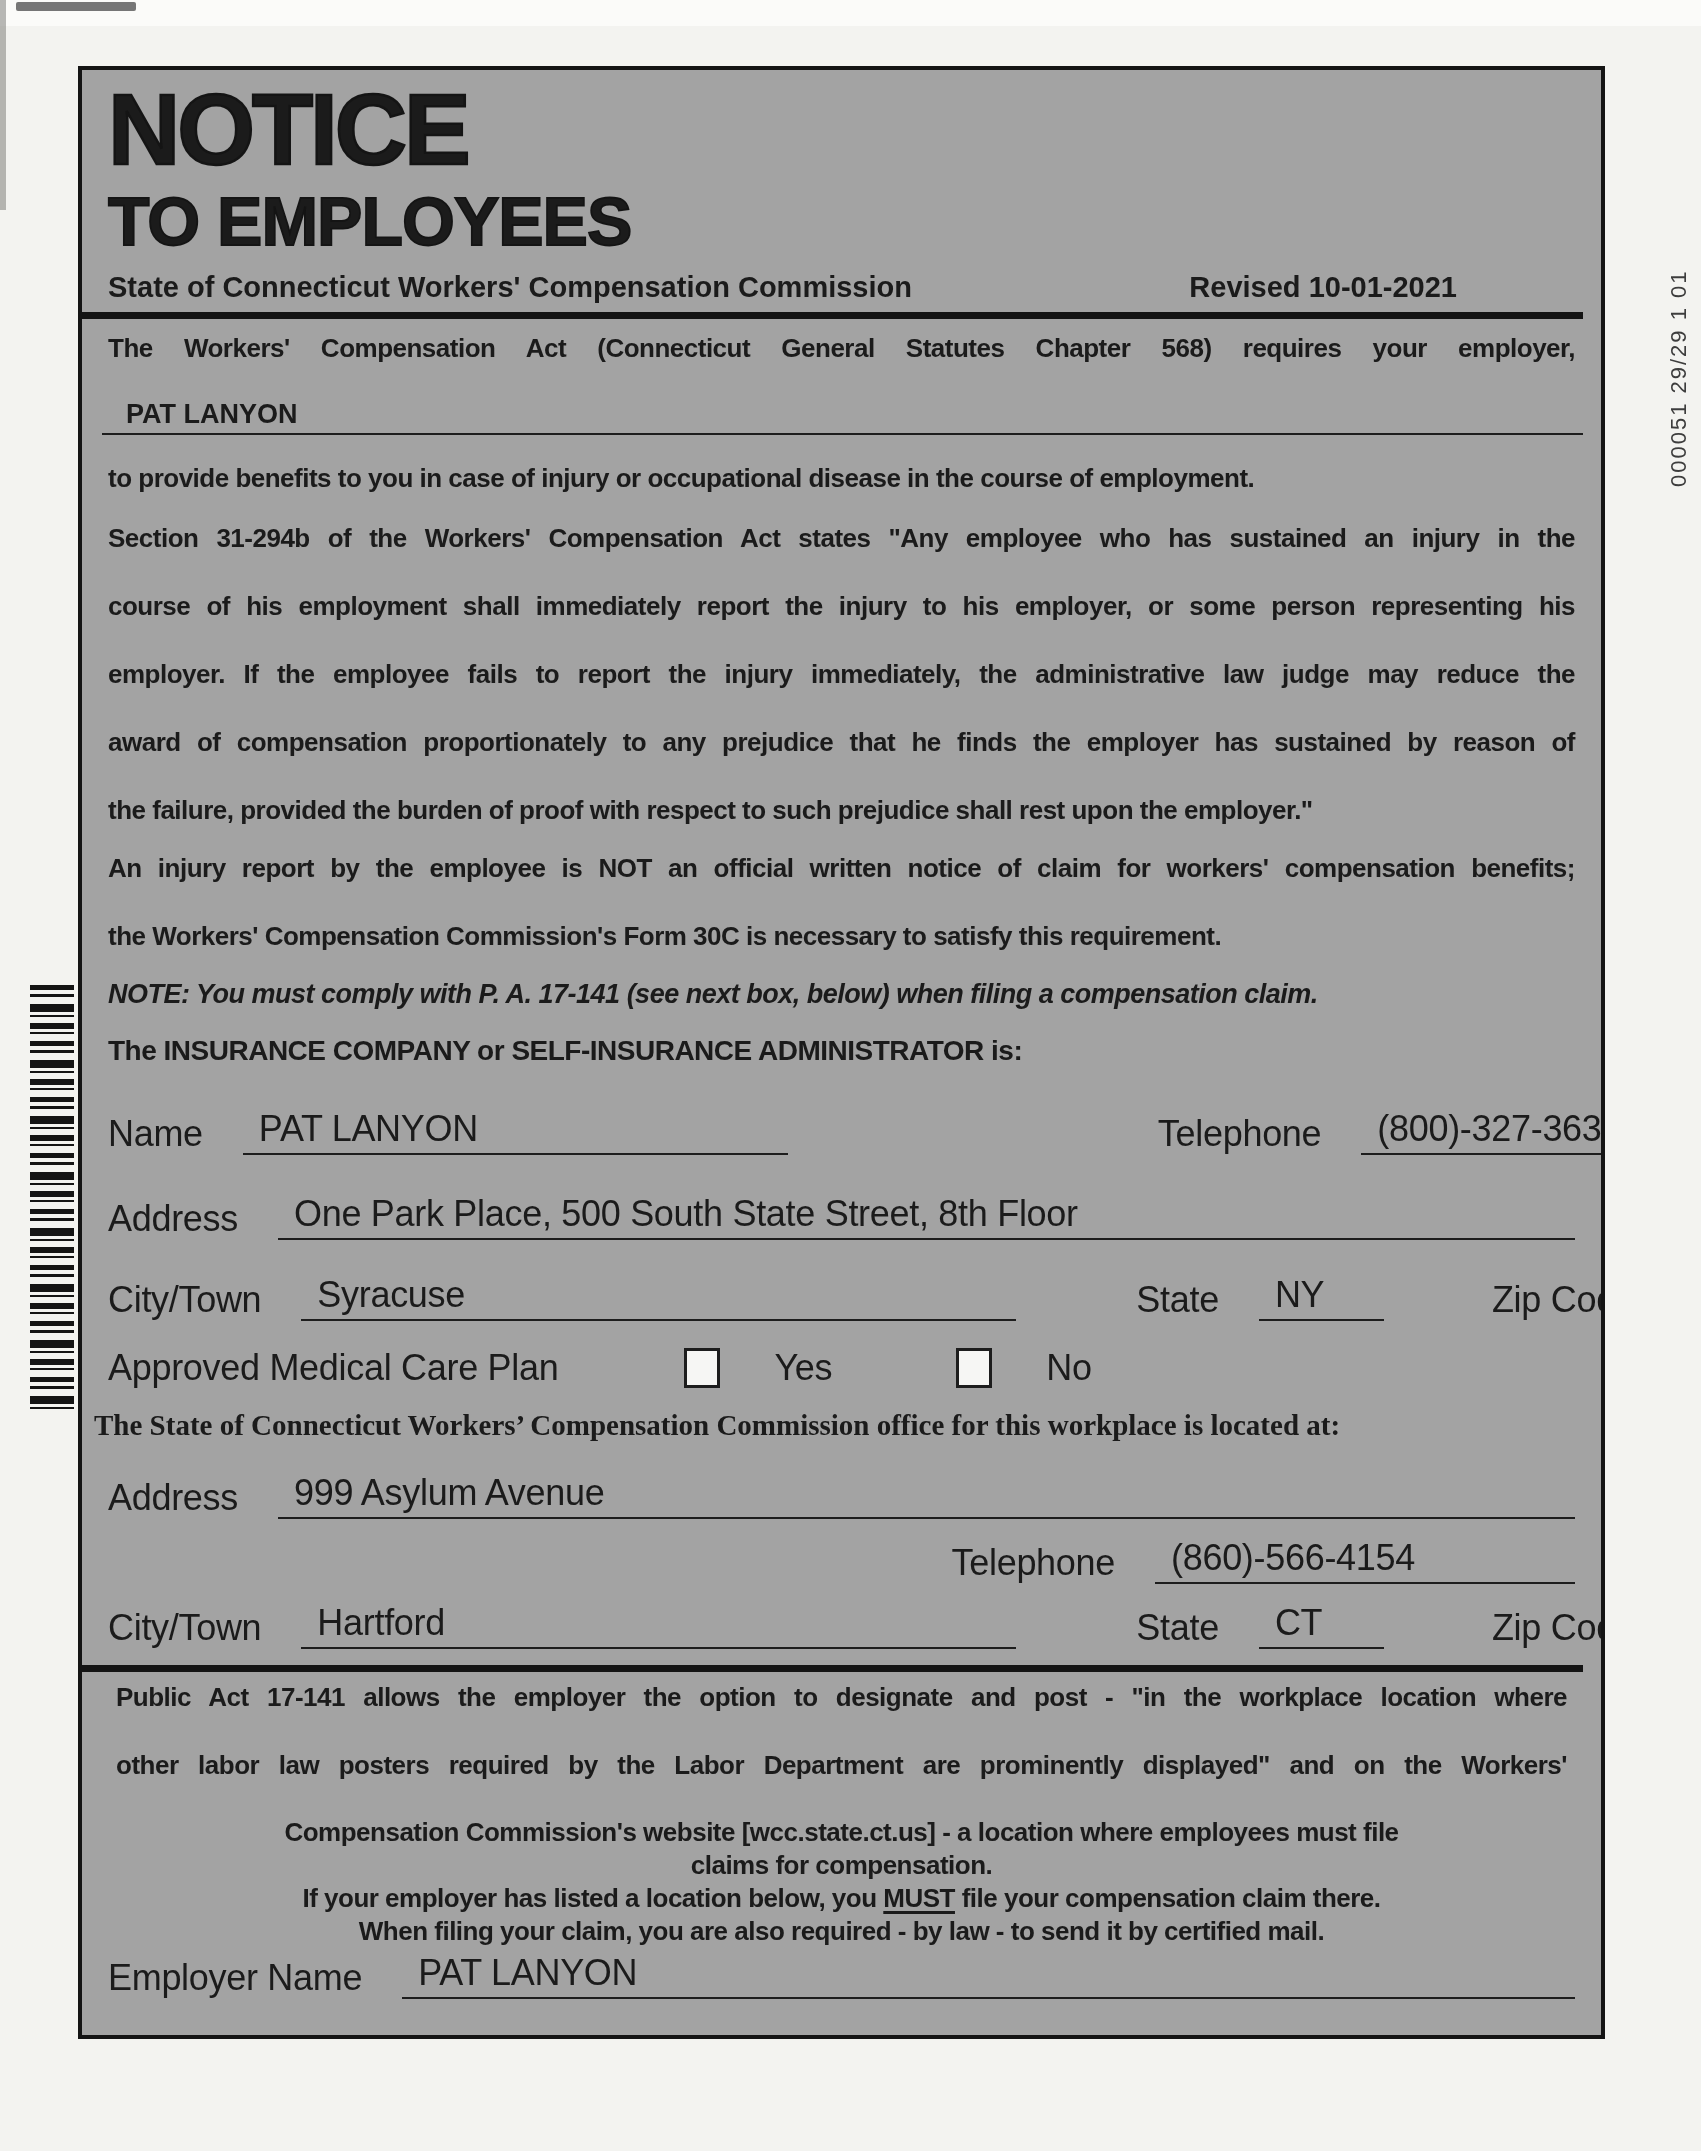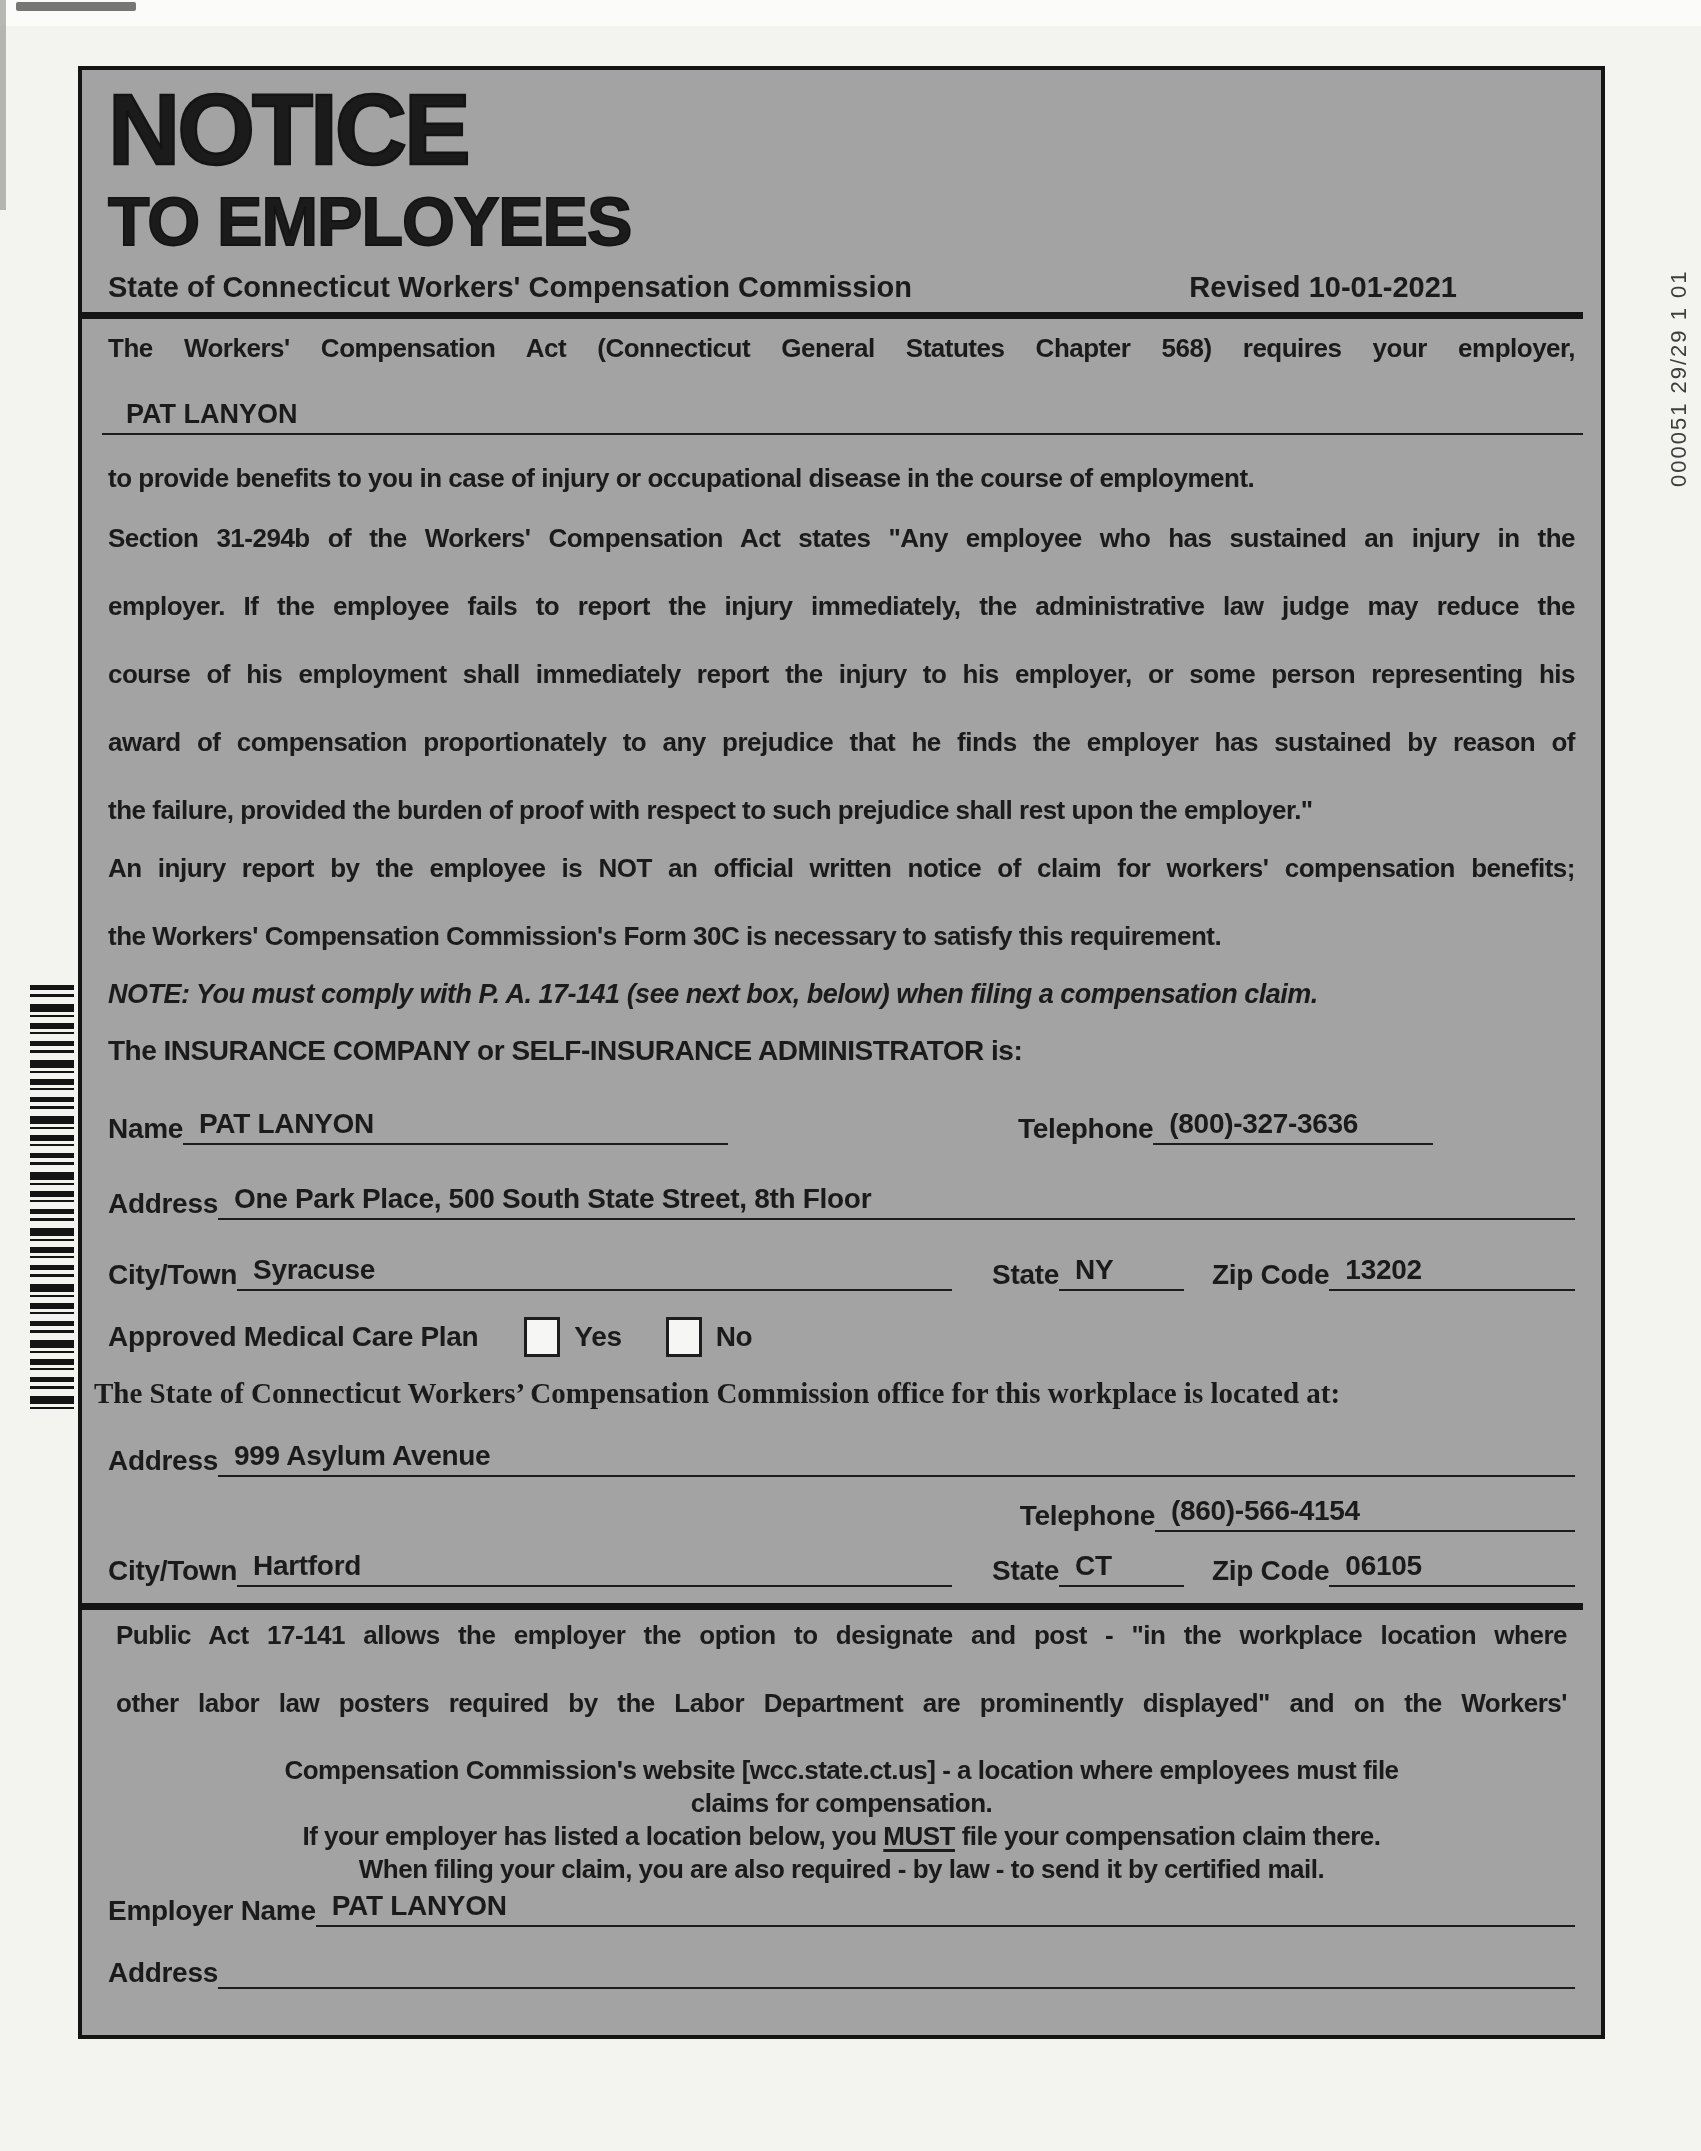--- a/index.html
+++ b/index.html
@@ -23,21 +23,21 @@
 
   .body,.jline{font-size:26px;font-weight:700;line-height:34px;letter-spacing:-0.5px;}
   .jline{text-align:justify;}
   .jline::after{content:"";display:inline-block;width:100%;height:0;}
   .cline{text-align:center;font-size:26px;font-weight:700;line-height:33px;letter-spacing:-0.5px;}
   .note{font-size:27px;font-weight:700;font-style:italic;letter-spacing:-0.5px;}
 
   .fill-line{border-bottom:2.5px solid #1d1d1d;margin-left:-6px;padding:0 0 3px 24px;
              width:calc(100% + 14px);box-sizing:border-box;font-size:27px;font-weight:700;}
 
-  .frow{display:flex;align-items:flex-end;font-size:28px;font-weight:700;letter-spacing:-0.3px;}
+  .frow{display:flex;align-items:flex-end;font-size:36px;font-weight:400;letter-spacing:-0.3px;gap:40px;}
   .lbl{white-space:nowrap;}
   .ucell{border-bottom:2px solid #1d1d1d;padding:0 6px 3px 16px;white-space:nowrap;box-sizing:border-box;}
   .grow{flex:1 1 auto;}
   .sp{flex:0 0 auto;}
 
   .cb{width:30px;height:34px;border:3px solid #1d1d1d;background:#f6f6f4;margin:0 14px 0 0;flex:0 0 auto;}
 
   .serifhead{font-family:"Liberation Serif",serif;font-size:29px;font-weight:700;margin-left:-14px;letter-spacing:0;}
 
   .mustu{text-decoration:underline;text-underline-offset:4px;text-decoration-thickness:2.5px;}
@@ -78,22 +78,22 @@
 
     <div class="body jline" style="margin-top:12px;">The Workers' Compensation Act (Connecticut General Statutes Chapter 568) requires your employer,</div>
     <div class="fill-line">
       <span>PAT LANYON</span>
     </div>
 
     <div class="body" style="margin-top:26px;">to provide benefits to you in case of injury or occupational disease in the course of employment.</div>
 
     <div style="margin-top:26px;">
       <div class="jline">Section 31-294b of the Workers' Compensation Act states "Any employee who has sustained an injury in the</div>
+      <div class="jline">course of his employment shall immediately report the injury to his employer, or some person representing his</div>
       <div class="jline">employer. If the employee fails to report the injury immediately, the administrative law judge may reduce the</div>
-      <div class="jline">course of his employment shall immediately report the injury to his employer, or some person representing his</div>
       <div class="jline">award of compensation proportionately to any prejudice that he finds the employer has sustained by reason of</div>
       <div class="body">the failure, provided the burden of proof with respect to such prejudice shall rest upon the employer."</div>
     </div>
 
     <div style="margin-top:24px;">
       <div class="jline">An injury report by the employee is NOT an official written notice of claim for workers' compensation benefits;</div>
       <div class="body">the Workers' Compensation Commission's Form 30C is necessary to satisfy this requirement.</div>
     </div>
 
     <div class="note" style="margin-top:26px;">NOTE: You must comply with P. A. 17-141 (see next box, below) when filing a compensation claim.</div>

